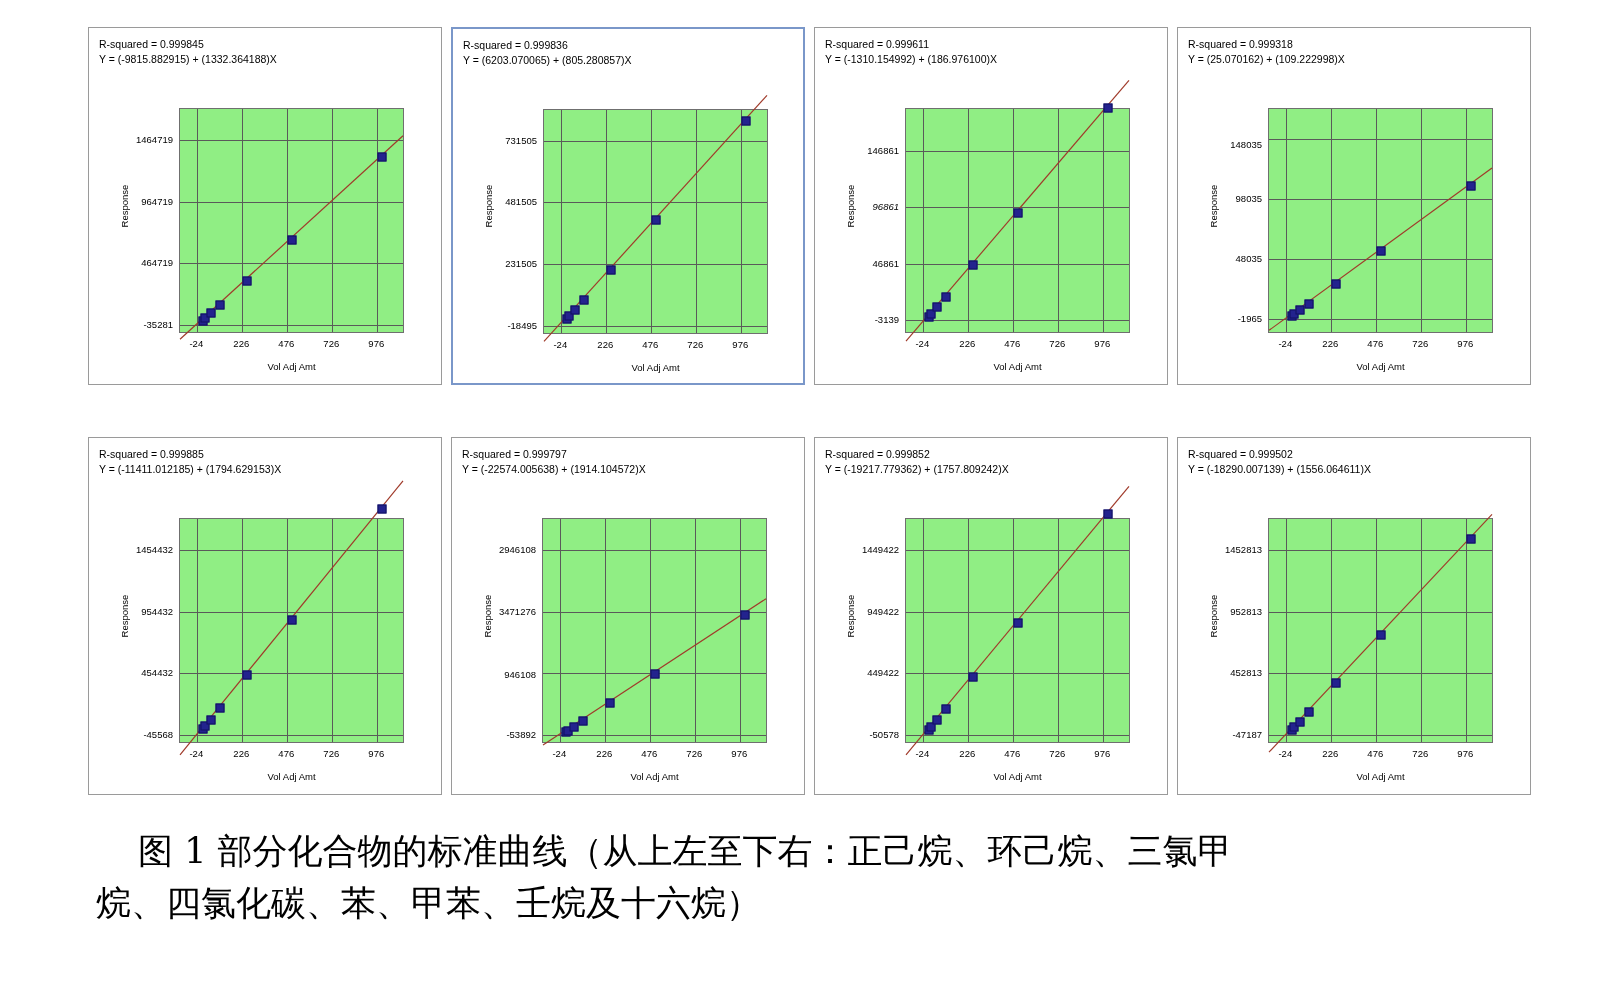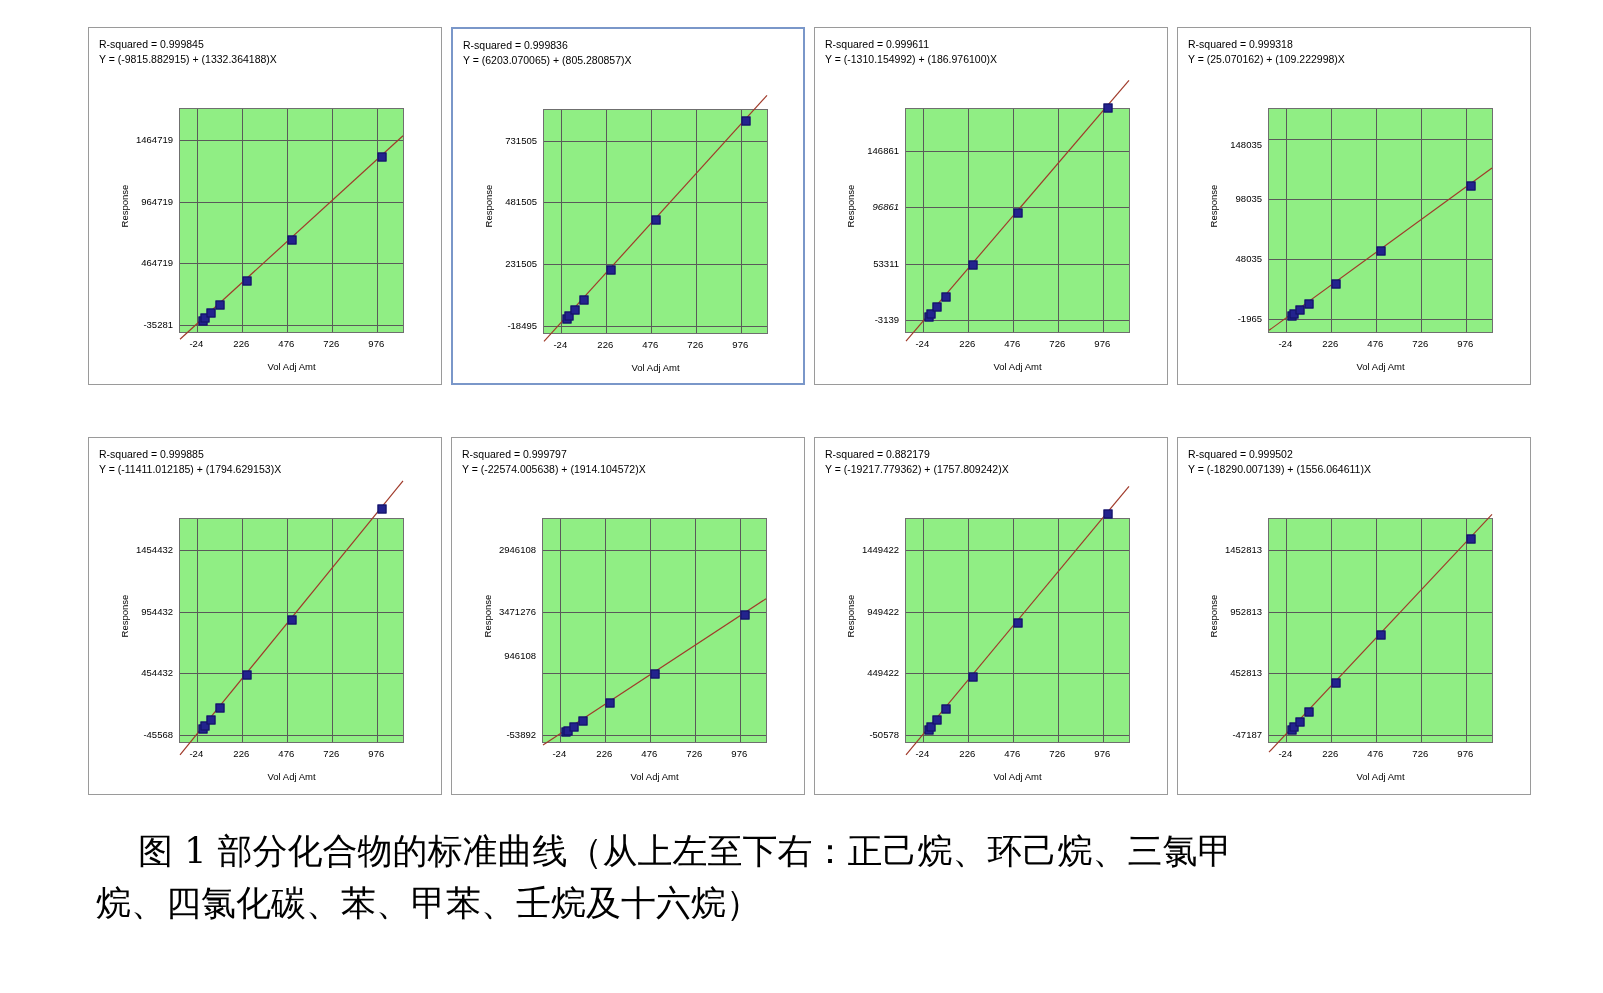--- a/index.html
+++ b/index.html
@@ -259,21 +259,21 @@
           <div class="pt" style="left: 22.5px; top: 207.8px; background: rgb(35, 35, 142);"></div>
           <div class="pt" style="left: 25.2px; top: 204.7px; background: rgb(35, 35, 142);"></div>
           <div class="pt" style="left: 30.6px; top: 198.4px; background: rgb(35, 35, 142);"></div>
           <div class="pt" style="left: 39.6px; top: 187.8px; background: rgb(35, 35, 142);"></div>
           <div class="pt" style="left: 66.6px; top: 156.3px; background: rgb(35, 35, 142);"></div>
           <div class="pt" style="left: 111.6px; top: 103.7px; background: rgb(35, 35, 142);"></div>
           <div class="pt" style="left: 201.6px; top: -1.5px; background: rgb(35, 35, 142);"></div>
         </div>
         <div class="ytick-wrap">
           <div class="ytick" style="top: 210.9px;">-3139</div>
-          <div class="ytick" style="top: 154.7px;">53311</div>
+          <div class="ytick" style="top: 154.7px;">46861</div>
           <div class="ytick" style="top: 98.4px; font-style: italic;">96861</div>
           <div class="ytick" style="top: 42.2px;">146861</div>
         </div>
         <div class="xtick-wrap">
           <div class="xtick" style="left: 17.3px;">-24</div>
           <div class="xtick" style="left: 62.3px;">226</div>
           <div class="xtick" style="left: 107.3px;">476</div>
           <div class="xtick" style="left: 152.3px;">726</div>
           <div class="xtick" style="left: 197.3px;">976</div>
         </div>
@@ -387,37 +387,37 @@
           <div class="pt" style="left: 22.5px; top: 213.2px; background: rgb(35, 35, 142);"></div>
           <div class="pt" style="left: 25.2px; top: 211.5px; background: rgb(35, 35, 142);"></div>
           <div class="pt" style="left: 30.6px; top: 207.9px; background: rgb(35, 35, 142);"></div>
           <div class="pt" style="left: 39.6px; top: 202px; background: rgb(35, 35, 142);"></div>
           <div class="pt" style="left: 66.6px; top: 184.3px; background: rgb(35, 35, 142);"></div>
           <div class="pt" style="left: 111.6px; top: 154.8px; background: rgb(35, 35, 142);"></div>
           <div class="pt" style="left: 201.6px; top: 95.8px; background: rgb(35, 35, 142);"></div>
         </div>
         <div class="ytick-wrap">
           <div class="ytick" style="top: 215.8px;">-53892</div>
-          <div class="ytick" style="top: 137px;">946108</div>
+          <div class="ytick" style="top: 156px;">946108</div>
           <div class="ytick" style="top: 92.5px;">3471276</div>
           <div class="ytick" style="top: 30.8px;">2946108</div>
         </div>
         <div class="xtick-wrap">
           <div class="xtick" style="left: 17.3px;">-24</div>
           <div class="xtick" style="left: 62.3px;">226</div>
           <div class="xtick" style="left: 107.3px;">476</div>
           <div class="xtick" style="left: 152.3px;">726</div>
           <div class="xtick" style="left: 197.3px;">976</div>
         </div>
         <div class="ylabel">Response</div>
         <div class="xlabel">Vol Adj Amt</div>
       </div>
       <div class="panel">
         <div class="eqn-block">
-          <div class="eqn-line">R-squared = 0.882179</div>
+          <div class="eqn-line">R-squared = 0.999852</div>
           <div class="eqn-line second">Y = (-19217.779362) + (1757.809242)X</div>
         </div>
         <div class="plot-area">
           <div class="vline" style="left: 17.3px;"></div>
           <div class="vline" style="left: 62.3px;"></div>
           <div class="vline" style="left: 107.3px;"></div>
           <div class="vline" style="left: 152.3px;"></div>
           <div class="vline" style="left: 197.3px;"></div>
           <div class="hline" style="top: 215.8px;"></div>
           <div class="hline" style="top: 154.1px;"></div>

